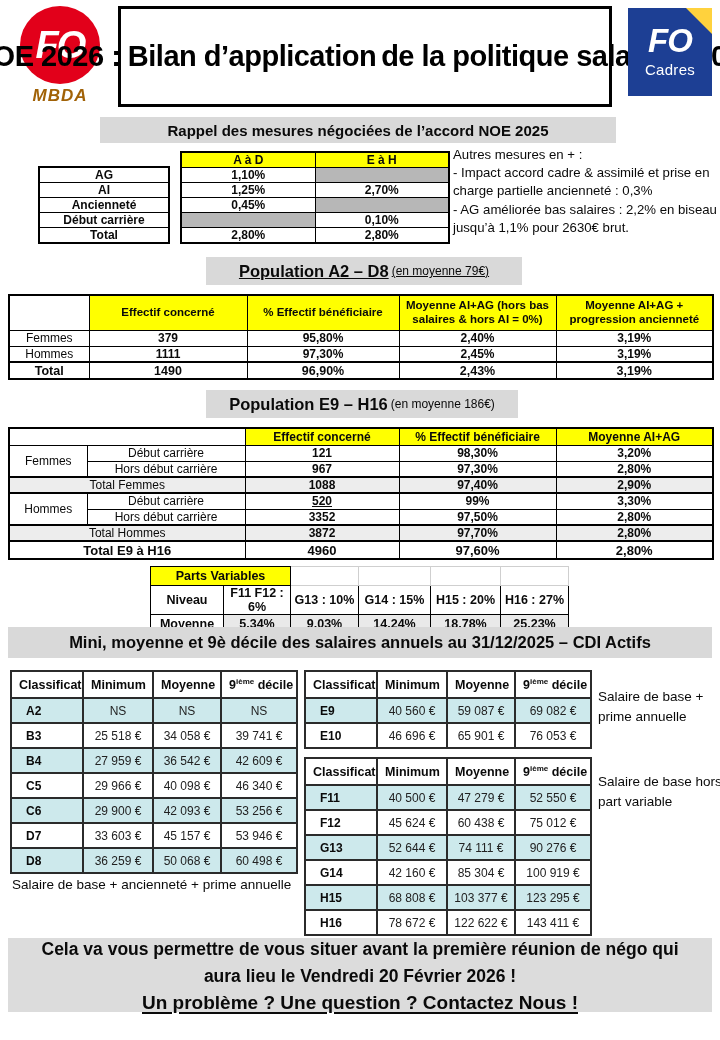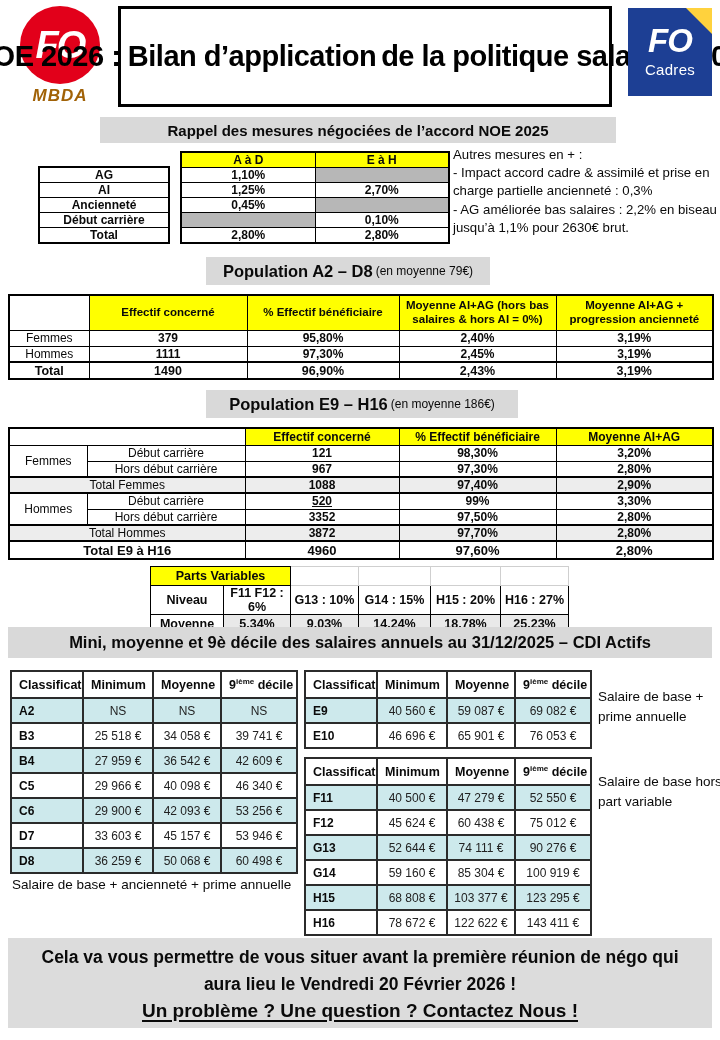--- a/index.html
+++ b/index.html
@@ -53,28 +53,28 @@
   
   .parts { left:150px; top:566px; width:418px; }
   .parts td { height:19px; font-size:12.5px; font-weight:700; border:1.5px solid #000; }
   .parts .ghost { border:1px solid #cfcfcf; background:#fff; }
   .parts .mrow { background:#e9e9e9; }
 
   
   .sal { width:286px; border:2px solid #2b2b2b; }
   .sal th { border:2px solid #2b2b2b; height:27px; font-size:12.5px; font-weight:700; text-align:left; padding-left:7px; background:#fff; }
   .sal td { border:2px solid #2b2b2b; height:25px; font-size:12px; }
-  .sal td.code { text-align:left; padding-left:7px; font-weight:700; font-size:12px; }
+  .sal td.code { text-align:left; padding-left:14px; font-weight:700; font-size:12px; }
   .sal td.num { font-weight:400; color:#222; }
   .sal tr.blue td { background:#cde9ec; }
   .sal sup { font-size:8px; }
   .caption { position:absolute; font-size:13.5px; color:#0a0a0a; line-height:1.45; }
 
   
-  .footer { position:absolute; left:8px; top:938px; width:704px; height:90px; background:#dcdcdc;
+  .footer { position:absolute; left:8px; top:938px; width:704px; height:74px; background:#dcdcdc;
             display:flex; flex-direction:column; align-items:center; justify-content:center; }
   .footer .sentence { width:676px; text-align:center; font-size:17.5px; font-weight:700; line-height:1.5; color:#0a0a0a; }
   .footer .contact { margin-top:3px; font-size:19px; font-weight:700; color:#0a0a0a;
                      text-decoration:underline; text-decoration-thickness:2px; text-underline-offset:3px; }
 </style>
 </head>
 <body>
 
 <div class="page">
 
@@ -155,21 +155,21 @@
     </tr>
   </tbody>
     </table>
 
   <div class="notes">
     <div>Autres mesures en + :</div>
     <div>- Impact accord cadre &amp; assimilé et prise en charge partielle ancienneté : 0,3%</div>
     <div>- AG améliorée bas salaires : 2,2% en biseau jusqu’à 1,1% pour 2630€ brut.</div>
   </div>
 
-  <div class="banner" style="left:206px; top:257px; width:284px; height:28px;">
+  <div class="banner" style="left:206px; top:257px; width:316px; height:28px;text-decoration:underline;">
     <b style="font-size:16.5px;">Population A2 – D8</b>
     <span class="sm">(en moyenne 79€)</span>
   </div>
 
   <table class="pop" style="top:294px;">
     <colgroup>
         <col style="width:80px;">
         <col style="width:158px;">
         <col style="width:152px;">
         <col style="width:157px;">
@@ -429,21 +429,21 @@
           <td class="num">75 012 €</td>
         </tr>
     <tr class="blue">
           <td class="code">G13</td>
           <td class="num">52 644 €</td>
           <td class="num">74 111 €</td>
           <td class="num">90 276 €</td>
         </tr>
     <tr>
           <td class="code">G14</td>
-          <td class="num">59 160 €</td>
+          <td class="num">42 160 €</td>
           <td class="num">85 304 €</td>
           <td class="num">100 919 €</td>
         </tr>
     <tr class="blue">
           <td class="code">H15</td>
           <td class="num">68 808 €</td>
           <td class="num">103 377 €</td>
           <td class="num">123 295 €</td>
         </tr>
     <tr>

